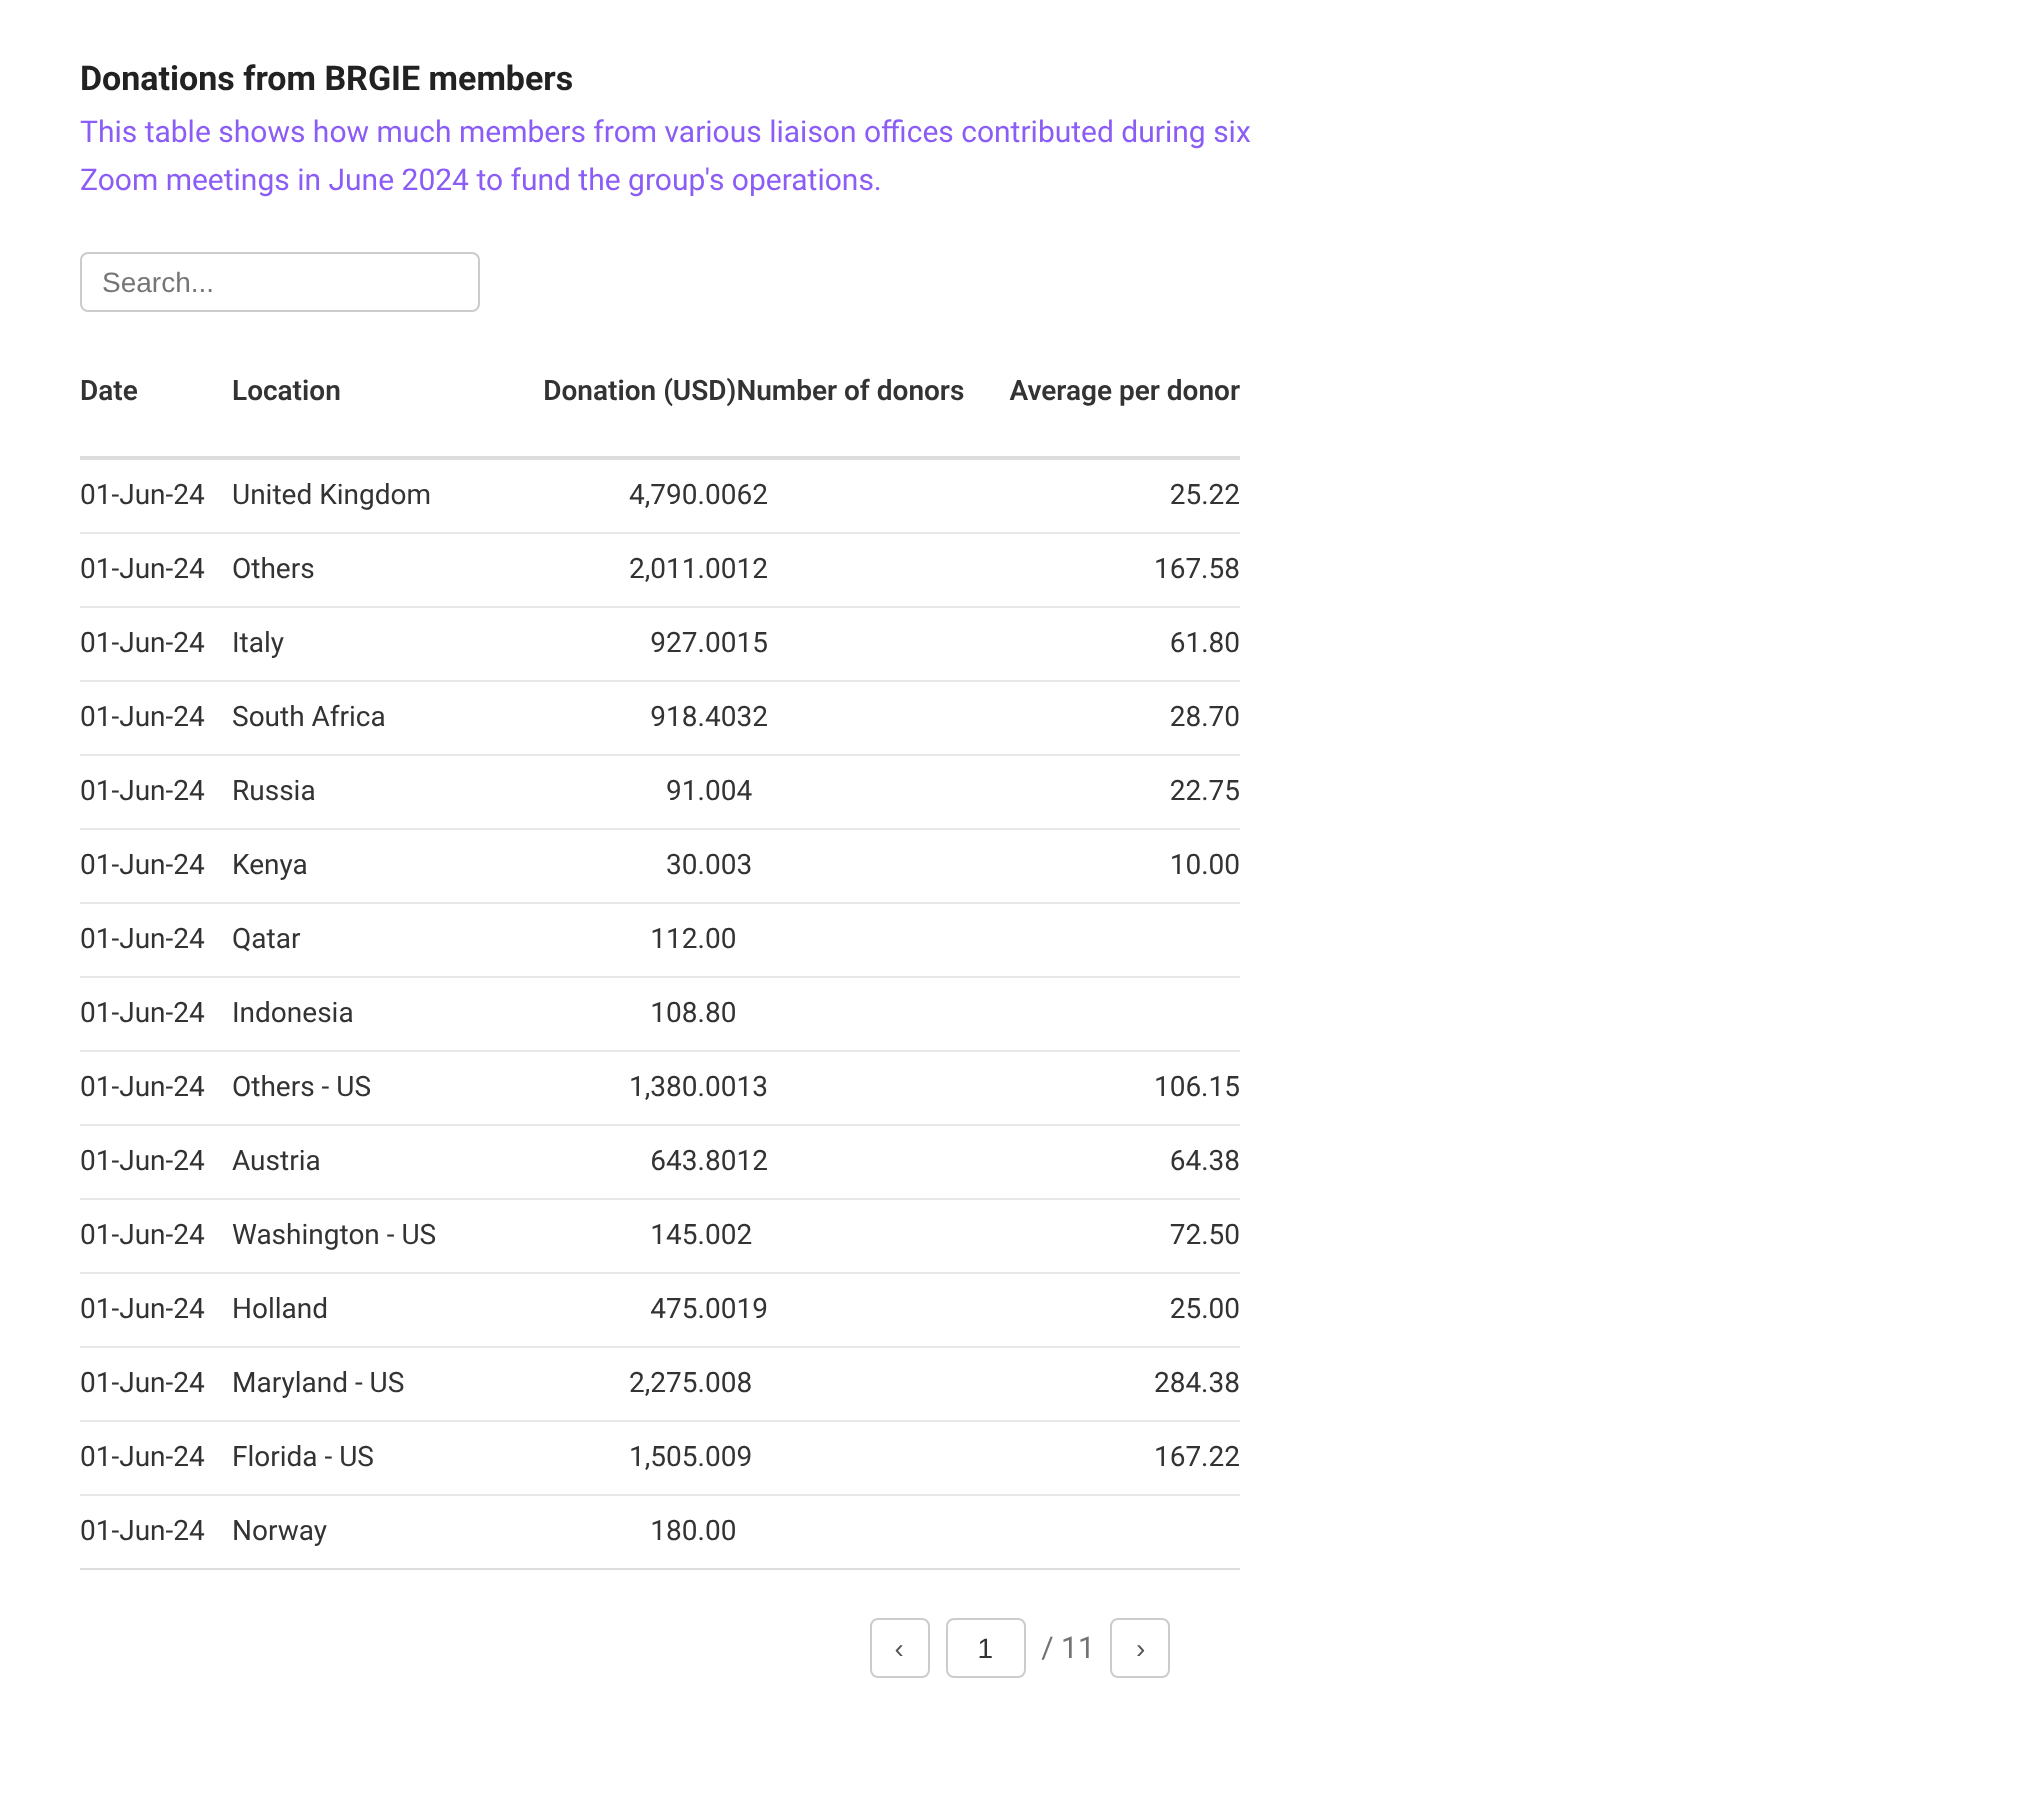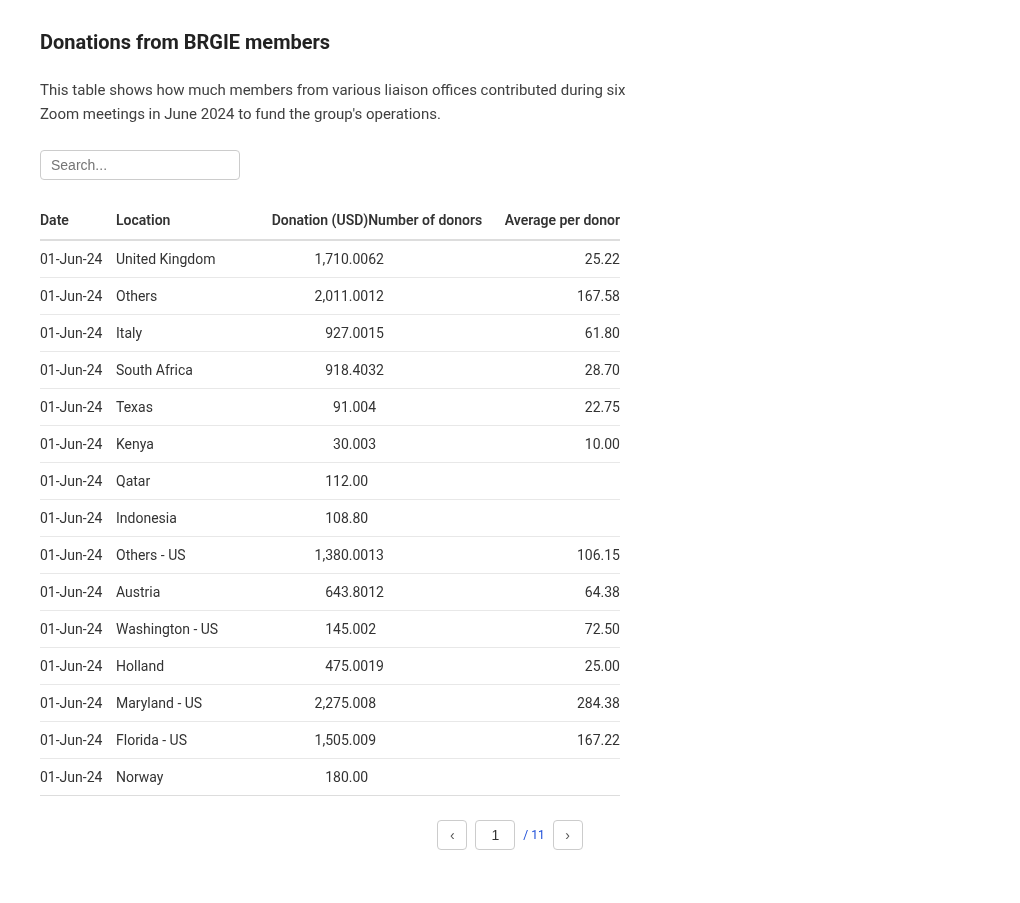--- a/index.html
+++ b/index.html
@@ -10,29 +10,29 @@
 
     body {
       font-family: -apple-system, BlinkMacSystemFont, 'Segoe UI', Roboto, sans-serif;
       font-size: 14px;
       color: #333;
       background: #fff;
       padding: 30px 40px;
     }
 
     .page-title {
-      font-size: 20px;
+      font-size: 17px;
       font-weight: 700;
-      margin-bottom: 24px;
+      margin-bottom: 4px;
       color: #222;
     }
 
     .description {
       font-size: 15px;
-      color: #404040;
+      color: #8b5cf6;
       line-height: 1.6;
       margin-bottom: 24px;
       max-width: 600px;
     }
 
     .search-container {
       margin-bottom: 24px;
     }
 
     .search-input {
@@ -49,21 +49,21 @@
       width: 580px;
       border-collapse: collapse;
     }
 
     thead tr {
       border-bottom: 2px solid #ddd;
     }
 
     th {
       text-align: left;
-      padding: 8px 12px 11px 0;
+      padding: 8px 12px 24px 0;
       font-weight: 600;
       color: #333;
       font-size: 14px;
       white-space: nowrap;
     }
 
     th.right-align, td.right-align {
       text-align: right;
       padding-right: 0;
     }
@@ -105,22 +105,22 @@
       width: 40px;
       height: 30px;
       border: 1px solid #ccc;
       border-radius: 4px;
       text-align: center;
       font-size: 14px;
       color: #333;
     }
 
     .pagination-total {
-      font-size: 12px;
-      color: #1d4ed8;
+      font-size: 15px;
+      color: #737373;
     }
 
     .col-date { width: 90px; }
     .col-location { width: 160px; }
     .col-donation { width: 120px; text-align: right; margin-top: 44px; }
     .col-donors { width: 120px; }
     .col-avg { width: 130px; text-align: right; }
   </style>
 </head>
 <body>
@@ -139,21 +139,21 @@
       <th class="col-location">Location</th>
       <th class="col-donation right-align">Donation (USD)</th>
       <th class="col-donors">Number of donors</th>
       <th class="col-avg right-align">Average per donor</th>
     </tr>
   </thead>
   <tbody id="table-body">
   <tr>
         <td class="col-date">01-Jun-24</td>
         <td class="col-location">United Kingdom</td>
-        <td class="col-donation right-align">1,710.00</td>
+        <td class="col-donation right-align">4,790.00</td>
         <td class="col-donors">62</td>
         <td class="col-avg right-align">25.22</td>
       </tr>
       <tr>
         <td class="col-date">01-Jun-24</td>
         <td class="col-location">Others</td>
         <td class="col-donation right-align">2,011.00</td>
         <td class="col-donors">12</td>
         <td class="col-avg right-align">167.58</td>
       </tr>
@@ -166,21 +166,21 @@
       </tr>
       <tr>
         <td class="col-date">01-Jun-24</td>
         <td class="col-location">South Africa</td>
         <td class="col-donation right-align">918.40</td>
         <td class="col-donors">32</td>
         <td class="col-avg right-align">28.70</td>
       </tr>
       <tr>
         <td class="col-date">01-Jun-24</td>
-        <td class="col-location">Texas</td>
+        <td class="col-location">Russia</td>
         <td class="col-donation right-align">91.00</td>
         <td class="col-donors">4</td>
         <td class="col-avg right-align">22.75</td>
       </tr>
       <tr>
         <td class="col-date">01-Jun-24</td>
         <td class="col-location">Kenya</td>
         <td class="col-donation right-align">30.00</td>
         <td class="col-donors">3</td>
         <td class="col-avg right-align">10.00</td>

